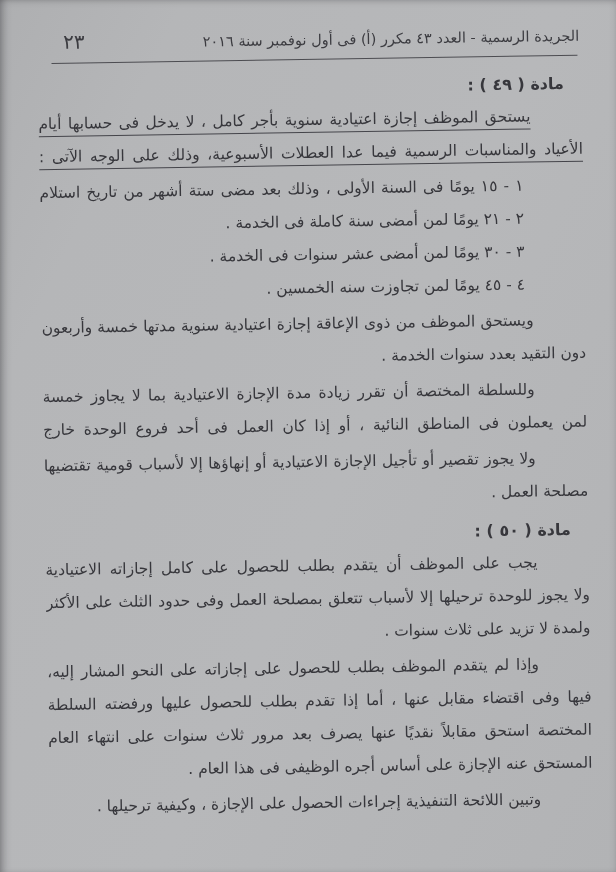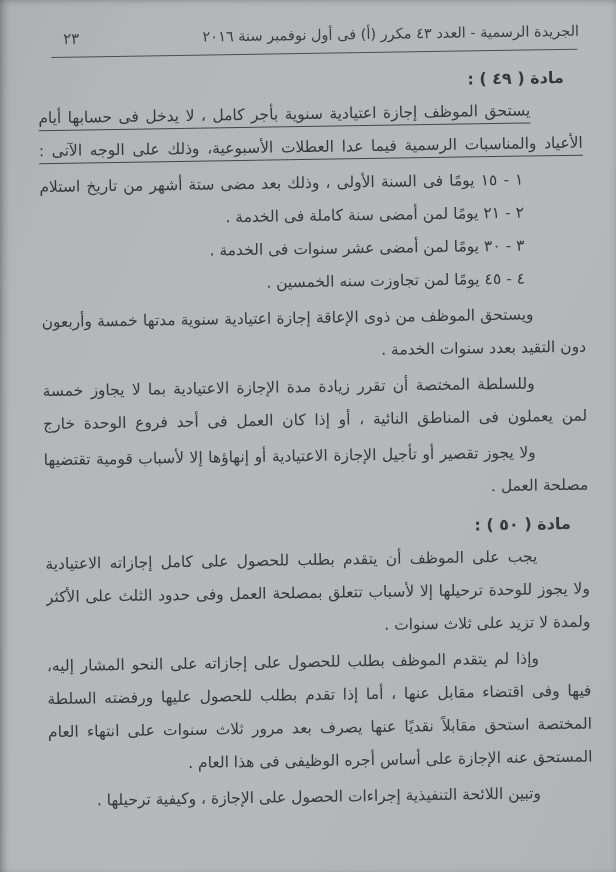--- a/index.html
+++ b/index.html
@@ -39,21 +39,21 @@
   .hdr-row {
     display: flex;
     justify-content: space-between;
     align-items: baseline;
     padding: 0 2px 0 26px;
     font-size: 14.5px;
     letter-spacing: 0;
     color: #3c3c41;
   }
   .hdr-title { white-space: nowrap; }
-  .hdr-page { font-size: 15px; }
+  .hdr-page { font-size: 20px; }
   .hdr-rule {
     height: 0;
     border-bottom: 1.7px solid #4c4c51;
     margin: 9px 4px 0 14px;
   }
   
   .art-heading {
     text-align: right;
     font-weight: bold;
     font-size: 16px;

